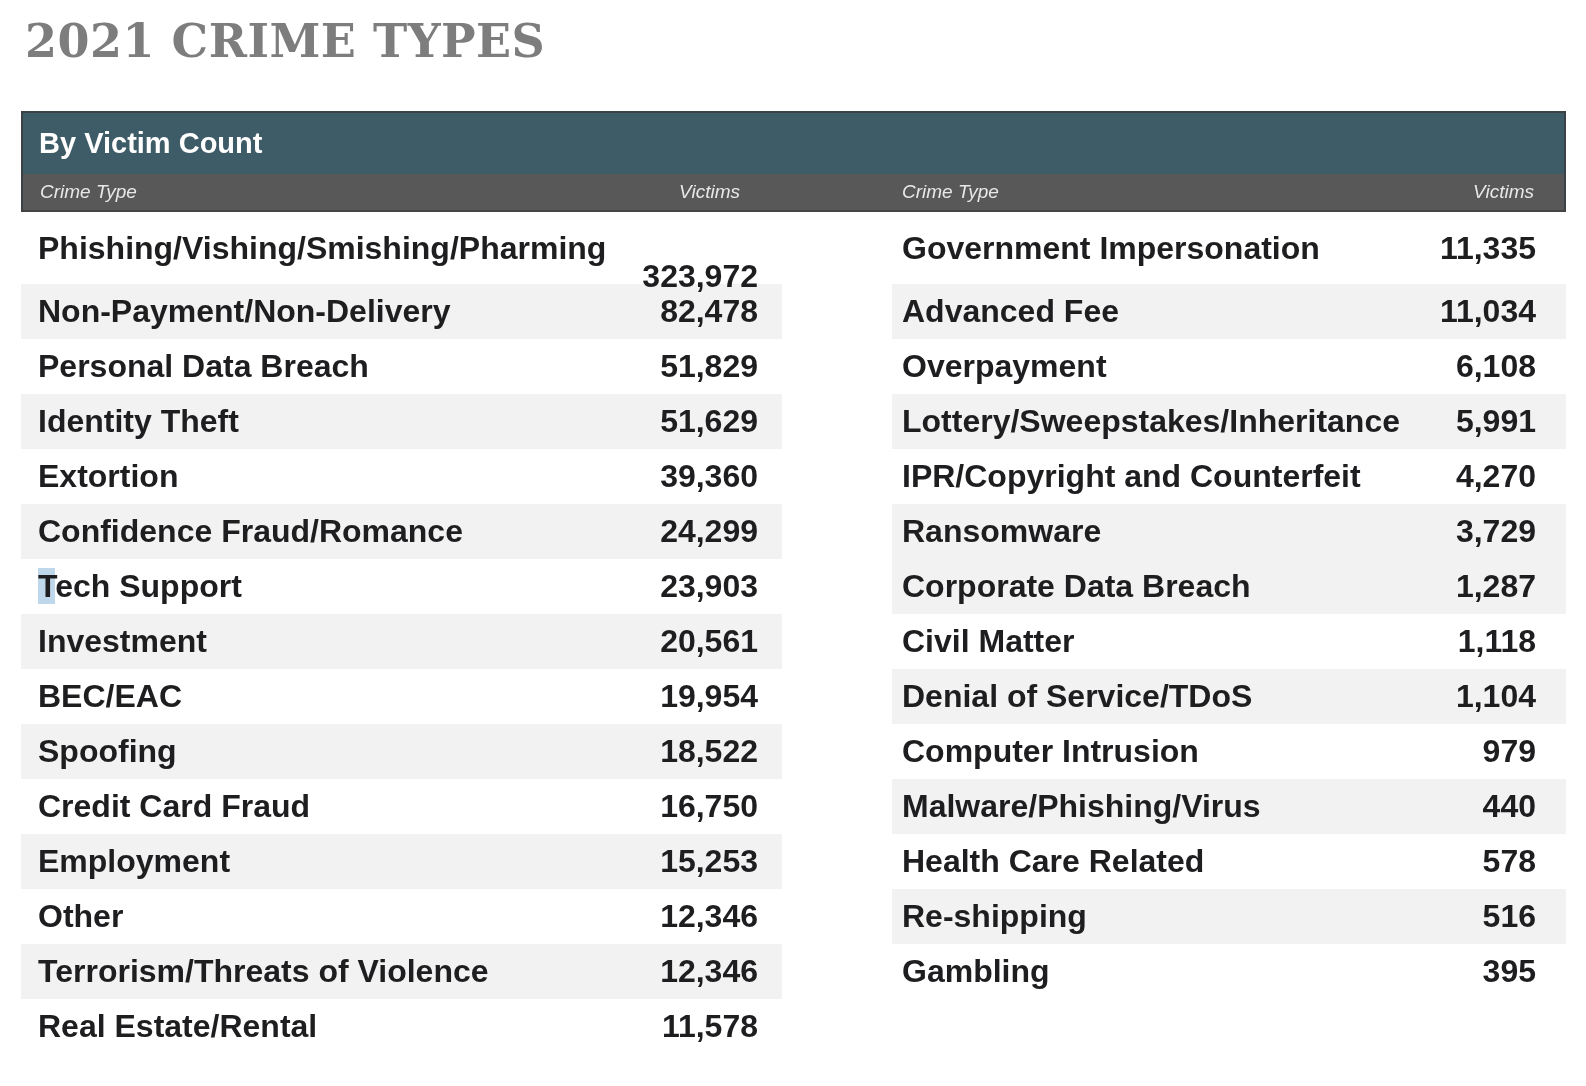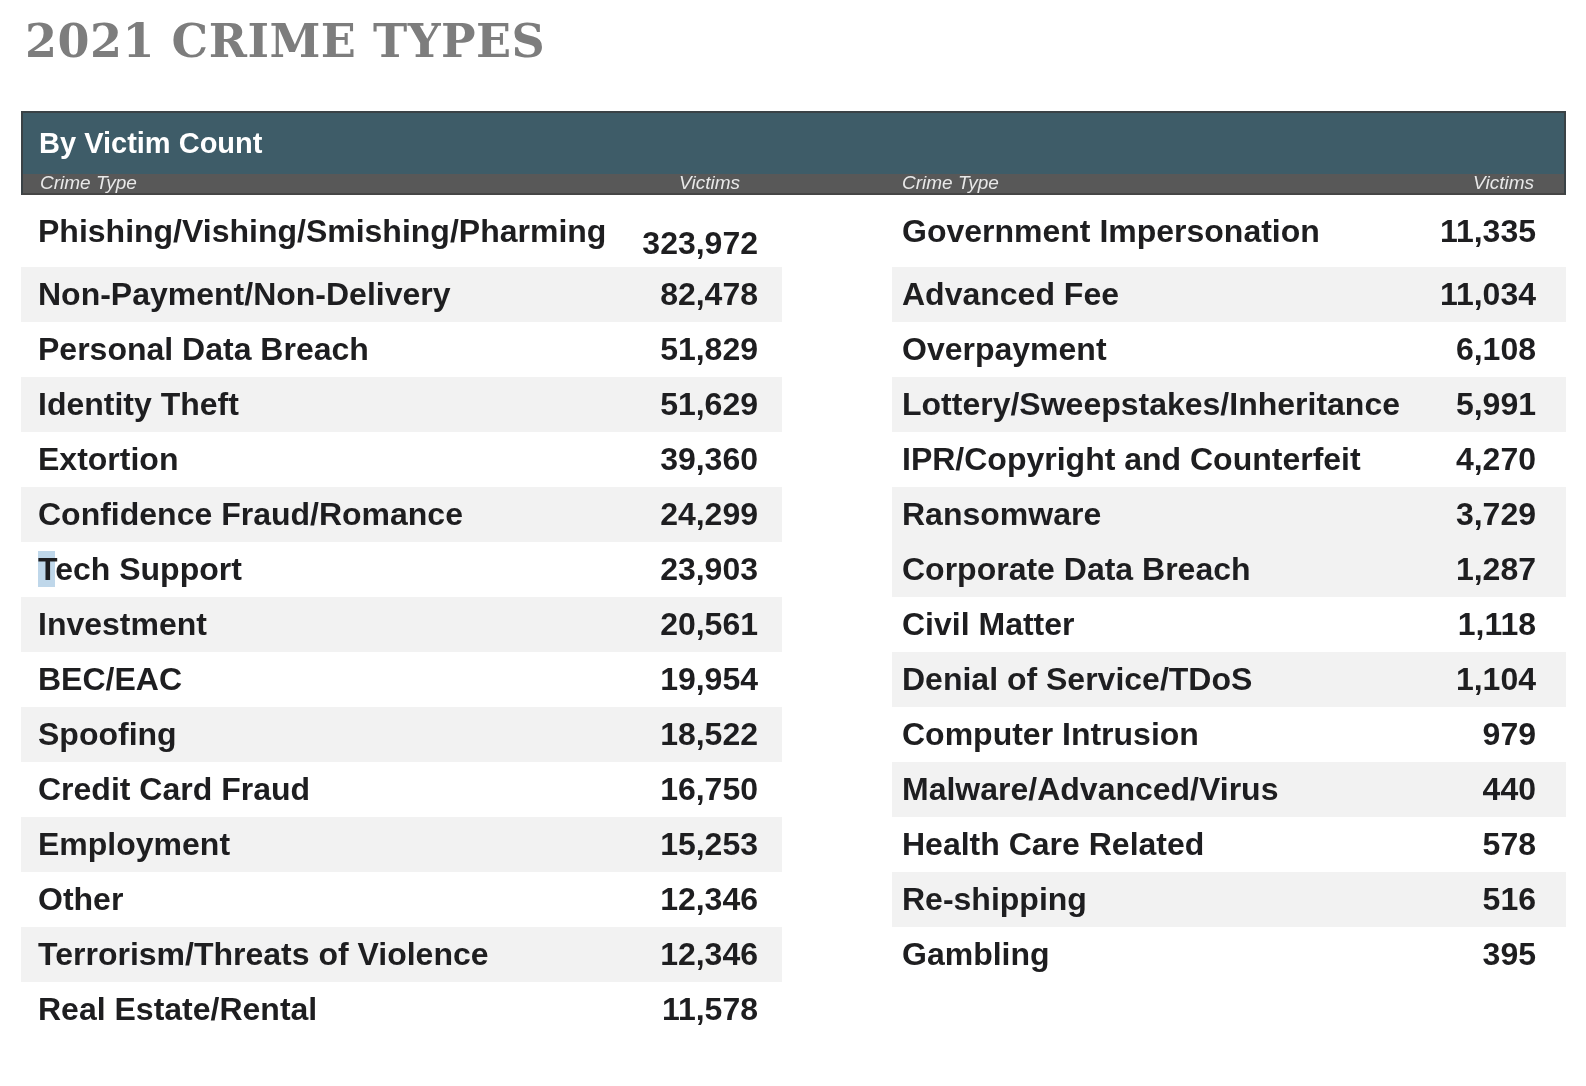--- a/index.html
+++ b/index.html
@@ -39,21 +39,21 @@
     height: 61px;
     background: var(--header_bar);
     display: flex;
     align-items: center;
     padding-left: 16px;
     color: #ffffff;
     font-weight: 700;
     font-size: 29px;
   }
   .band-cols {
-    height: 19px;
+    height: 36px;
     background: var(--column_header_bar);
     display: flex;
     align-items: center;
     color: #E8E8E8;
     font-style: italic;
     font-size: 19px;
   }
   .half { display: flex; align-items: center; }
   .half.left  { width: 759px; }
   .gap        { width: 110px; flex: none; }
@@ -73,21 +73,21 @@
     color: var(--row_text);
     font-weight: 700;
     font-size: 32px;
   }
   .row.striped { background: var(--stripe); }
   .row.tall { height: 70px; }
   .cell-label { flex: 1; padding-left: 17px; white-space: nowrap; }
   .col.right .cell-label { padding-left: 10px; }
   .cell-value { padding-right: 24px; text-align: right; }
   .col.right .cell-value { padding-right: 30px; }
-  .col.left .row.tall .cell-value { position: relative; top: 12px; }
+  .col.left .row.tall .cell-value { position: relative; top: 28px; }
   .sel-highlight { background: var(--selection_highlight); }
 </style>
 </head>
 <body>
 
 <main>
 
   <h1 class="page-title">2021 CRIME TYPES</h1>
 
   <section class="crime-table">
@@ -209,21 +209,21 @@
           </div>
           <div class="row striped">
             <span class="cell-label">Denial of Service/TDoS</span>
             <span class="cell-value">1,104</span>
           </div>
           <div class="row">
             <span class="cell-label">Computer Intrusion</span>
             <span class="cell-value">979</span>
           </div>
           <div class="row striped">
-            <span class="cell-label">Malware/Advanced/Virus</span>
+            <span class="cell-label">Malware/Phishing/Virus</span>
             <span class="cell-value">440</span>
           </div>
           <div class="row">
             <span class="cell-label">Health Care Related</span>
             <span class="cell-value">578</span>
           </div>
           <div class="row striped">
             <span class="cell-label">Re-shipping</span>
             <span class="cell-value">516</span>
           </div>

